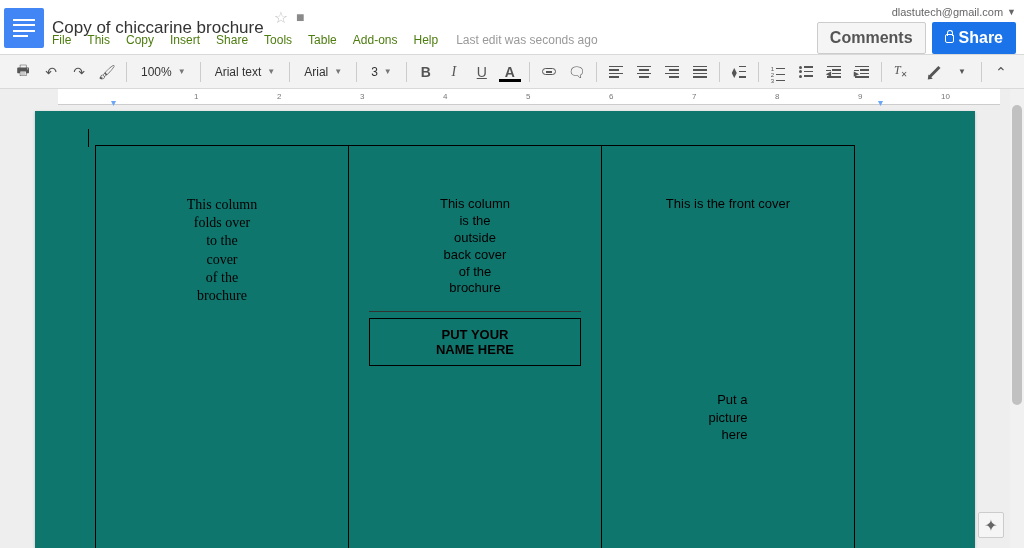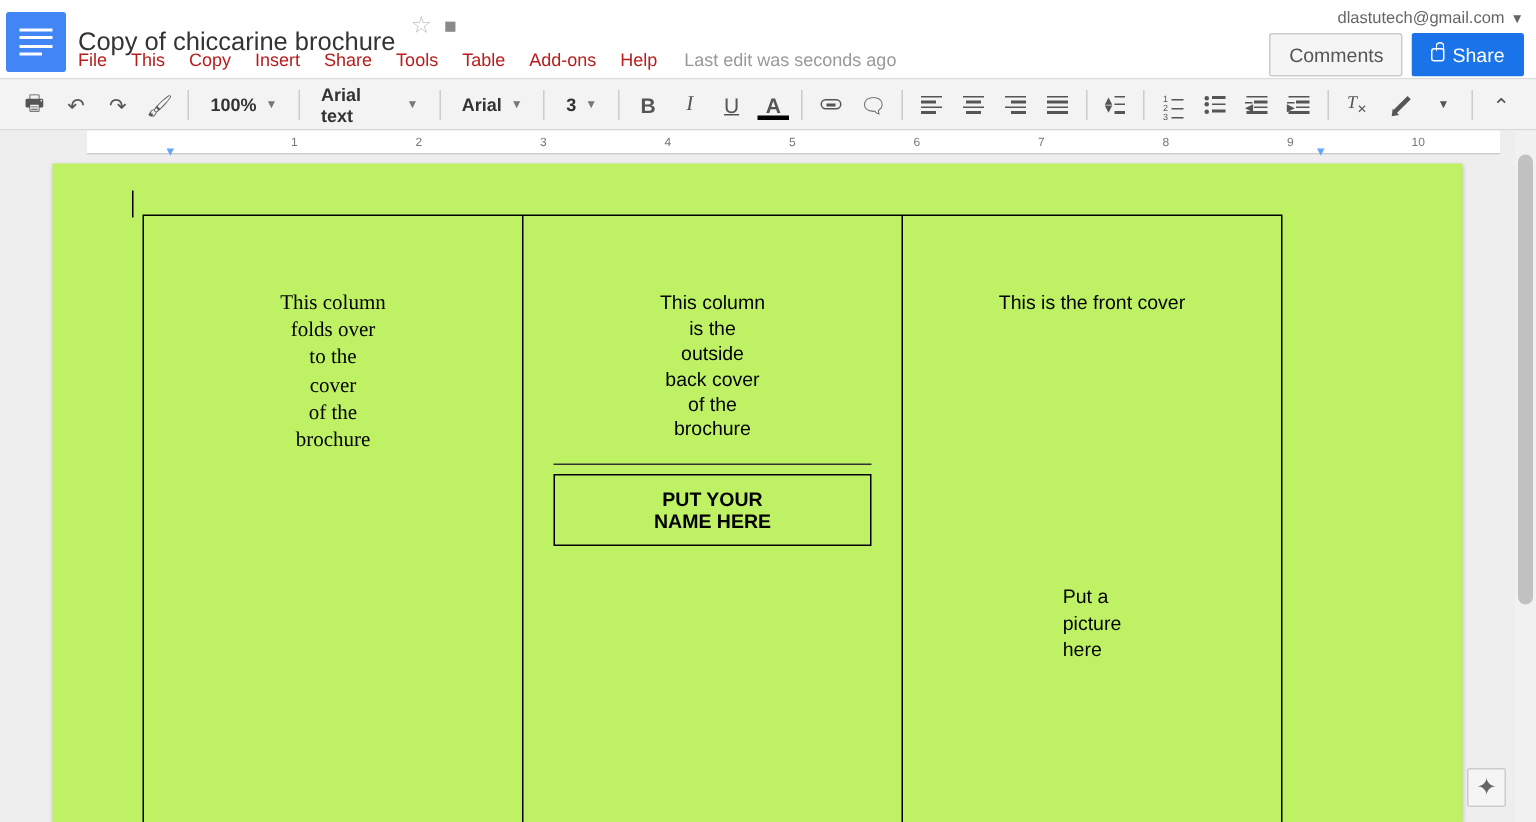--- a/index.html
+++ b/index.html
@@ -11,38 +11,38 @@
 .logo { width: 40px; height: 40px; background: #4285f4; margin: 4px 6px 4px 4px; display: flex; align-items: center; justify-content: center; border-radius: 2px; }
 .logo-lines { width: 22px; height: 18px; display: flex; flex-direction: column; justify-content: space-between; }
 .logo-lines span { display: block; height: 2px; background: #fff; }
 .logo-lines span:nth-child(4) { width: 70%; }
 .title-area { flex: 1; display: flex; flex-direction: column; }
 .title-row { display: flex; align-items: center; height: 24px; padding-top: 2px; }
 .doc-title { font-size: 17px; color: #333; padding-left: 2px; margin-top: 22px; }
 .star-icon { margin-left: 10px; color: #c0c0c0; font-size: 16px; cursor: pointer; }
 .folder-icon { margin-left: 8px; color: #8a8a8a; font-size: 14px; cursor: pointer; }
 .menubar { display: flex; align-items: center; height: 22px; padding-top: 2px; }
-.menu-item { font-size: 12px; color: #b91c1c; padding: 0 8px; cursor: pointer; }
+.menu-item { font-size: 12px; color: #4d7c0f; padding: 0 8px; cursor: pointer; }
 .menu-item:first-child { padding-left: 2px; }
 .save-status { font-size: 12px; color: #999; padding-left: 10px; }
 .header-right { display: flex; flex-direction: column; align-items: flex-end; gap: 4px; padding-top: 2px; }
 .user-row { display: flex; align-items: center; font-size: 11px; color: #666; }
 .user-row .caret { margin-left: 4px; font-size: 9px; }
 .btn-row { display: flex; gap: 6px; }
-.btn { font-size: 13px; font-weight: normal; padding: 6px 12px; border-radius: 2px; cursor: pointer; border: 1px solid transparent; }
+.btn { font-size: 16px; font-weight: bold; padding: 6px 12px; border-radius: 2px; cursor: pointer; border: 1px solid transparent; }
 .btn-comments { background: #f5f5f5; color: #555; border-color: #ccc; }
 .btn-share { background: #1a73e8; color: #fff; display: flex; align-items: center; gap: 5px; }
 .lock-icon { display: inline-block; width: 9px; height: 9px; border: 1.5px solid #fff; border-radius: 2px; position: relative; }
 .lock-icon::before { content: ""; position: absolute; top: -5px; left: 1.5px; width: 4px; height: 5px; border: 1.5px solid #fff; border-bottom: none; border-radius: 3px 3px 0 0; }
 
 
 .toolbar { height: 34px; background: #f3f3f3; border-bottom: 1px solid #d9d9d9; display: flex; align-items: center; padding: 0 10px; gap: 2px; }
 .tb-btn { width: 26px; height: 26px; display: flex; align-items: center; justify-content: center; color: #555; font-size: 14px; cursor: pointer; border-radius: 2px; }
 .sep { width: 1px; height: 20px; background: #ccc; margin: 0 4px; }
-.tb-sel { height: 26px; display: flex; align-items: center; padding: 0 8px; font-size: 12px; color: #333; cursor: pointer; gap: 6px; font-weight: bold; }
+.tb-sel { height: 26px; display: flex; align-items: center; padding: 0 8px; font-size: 12px; color: #333; cursor: pointer; gap: 6px; }
 .tb-sel .caret { font-size: 8px; color: #777; }
 .bold { font-weight: bold; }
 .italic { font-style: italic; font-family: 'Times New Roman', serif; }
 .underline { text-decoration: underline; }
 .color-A { position: relative; font-weight: bold; }
 .color-A::after { content: ""; position: absolute; left: 2px; right: 2px; bottom: 3px; height: 3px; background: #000; }
 .spacer { flex: 1; }
 .chev-up { transform: rotate(180deg); display: inline-block; }
 
 
@@ -85,31 +85,31 @@
 .pencil-ic { width: 3px; height: 14px; background: #555; transform: rotate(45deg); position: relative; }
 .pencil-ic::after { content: ""; position: absolute; bottom: -3px; left: -1.5px; border-left: 3px solid transparent; border-right: 3px solid transparent; border-top: 4px solid #555; }
 
 
 .canvas-wrap { flex: 1; background: #eeeeee; position: relative; overflow: hidden; }
 .hruler { position: absolute; top: 0; left: 58px; right: 24px; height: 16px; background: #fff; border-bottom: 1px solid #ccc; font-size: 8px; color: #777; }
 .hruler .tick { position: absolute; top: 3px; }
 .hruler .marker-l { position: absolute; top: 8px; color: #6aa6f8; font-size: 10px; }
 .hruler .marker-r { position: absolute; top: 8px; color: #6aa6f8; font-size: 10px; }
 .page-scroll { position: absolute; top: 16px; left: 0; right: 14px; bottom: 0; display: flex; justify-content: center; }
-.page { width: 940px; background: #bef264; box-shadow: 0 1px 3px rgba(0,0,0,0.2); position: relative; margin-top: 6px; }
+.page { width: 940px; background: #0f766e; box-shadow: 0 1px 3px rgba(0,0,0,0.2); position: relative; margin-top: 6px; }
 .cursor { position: absolute; top: 18px; left: 53px; width: 1px; height: 18px; background: #000; }
 .brochure { position: absolute; top: 34px; left: 60px; width: 760px; height: 460px; border: 1px solid #000; display: flex; }
 .col { flex: 1; border-right: 1px solid #000; display: flex; flex-direction: column; align-items: center; padding: 50px 20px 20px; }
 .col:last-child { border-right: none; }
 .col1-text { font-family: 'Times New Roman', serif; font-size: 14px; text-align: center; line-height: 1.3; }
 .col2-text { font-size: 13px; text-align: center; line-height: 1.3; }
 .col2 hr { width: 100%; margin: 14px 0 0; border: none; border-top: 1px solid #333; }
 .name-box { border: 1px solid #000; width: 100%; padding: 8px 6px; margin-top: 6px; text-align: center; font-size: 13px; font-weight: bold; }
 .col3-top { font-size: 13px; text-align: center; }
-.col3-bottom { font-size: 13px; text-align: left; margin-top: 180px; line-height: 1.35; }
+.col3-bottom { font-size: 13px; text-align: right; margin-top: 180px; line-height: 1.35; }
 
 
 .vscroll { position: absolute; top: 0; right: 0; width: 14px; bottom: 0; background: #f1f1f1; }
 .vthumb { position: absolute; top: 16px; left: 2px; right: 2px; height: 300px; background: #c1c1c1; border-radius: 5px; }
 
 
 .explore-btn { position: absolute; right: 20px; bottom: 10px; width: 26px; height: 26px; background: #f5f5f5; border: 1px solid #ccc; border-radius: 2px; display: flex; align-items: center; justify-content: center; color: #666; cursor: pointer; }
 </style>
 </head>
 <body>

